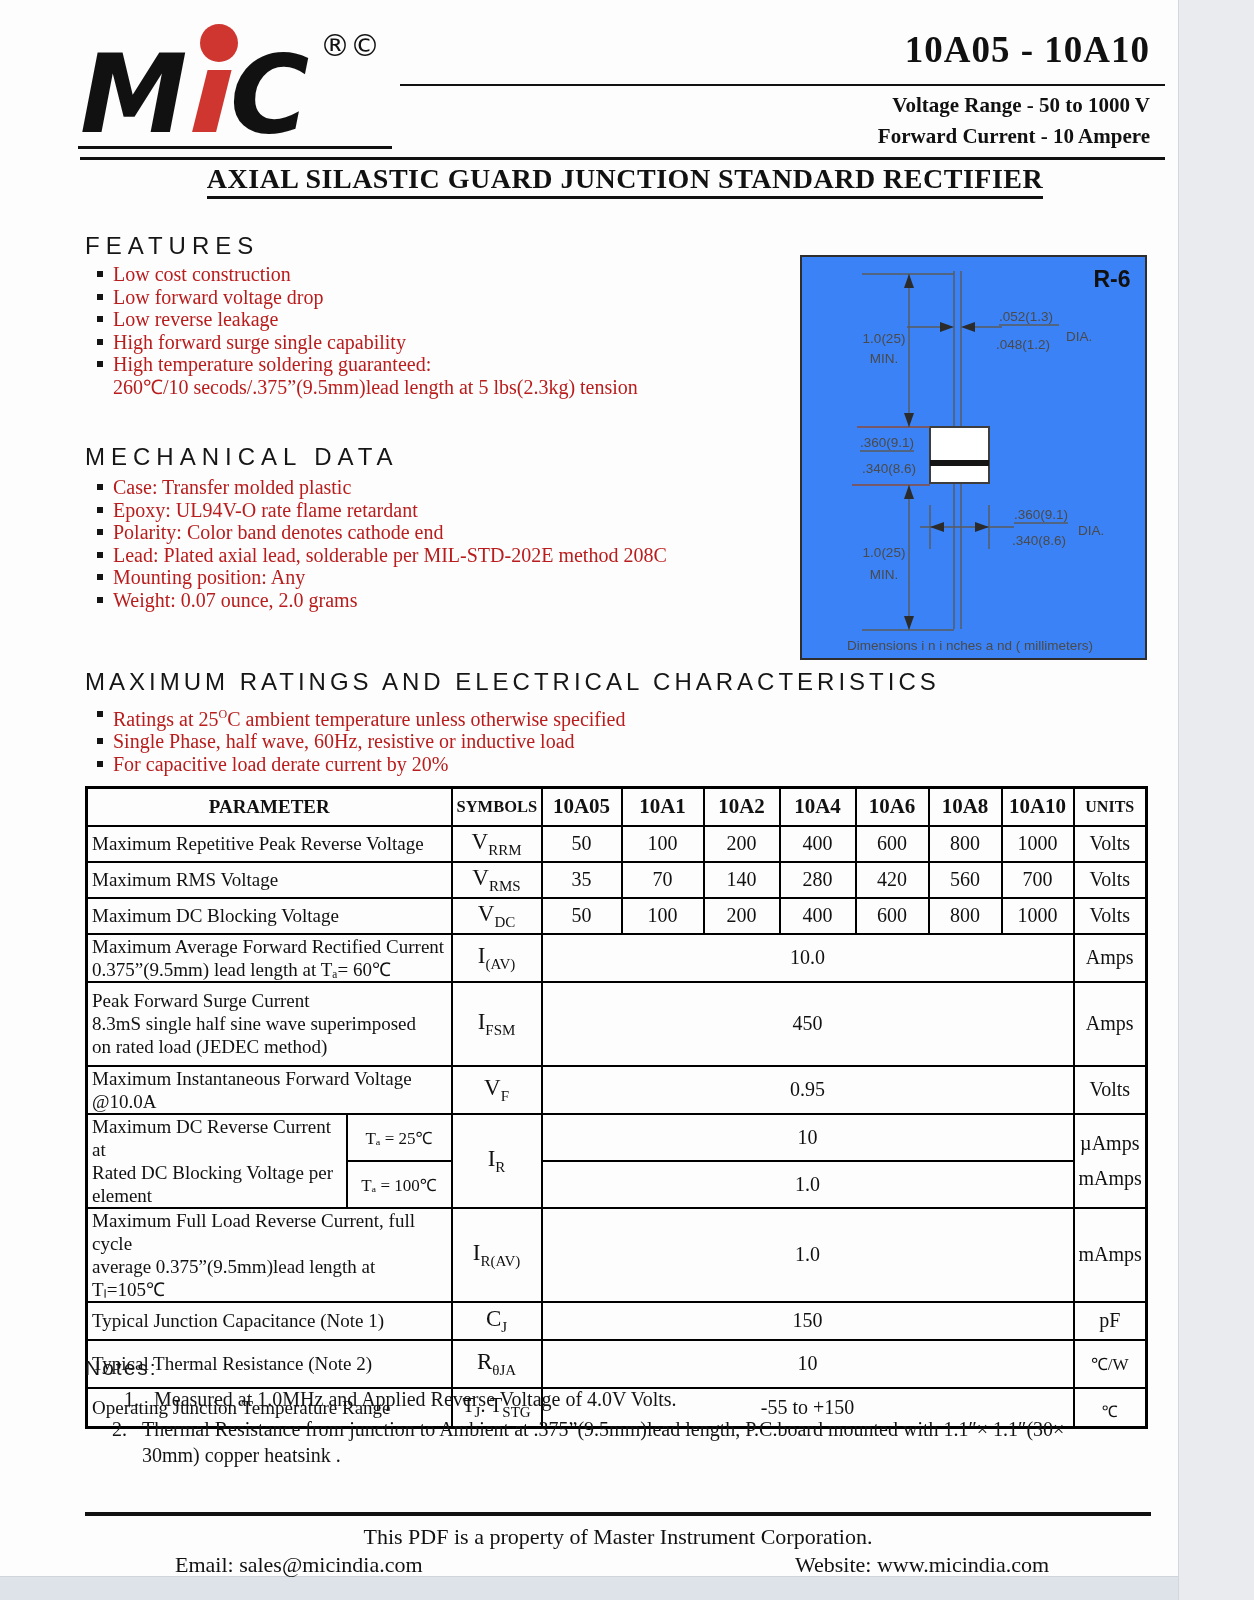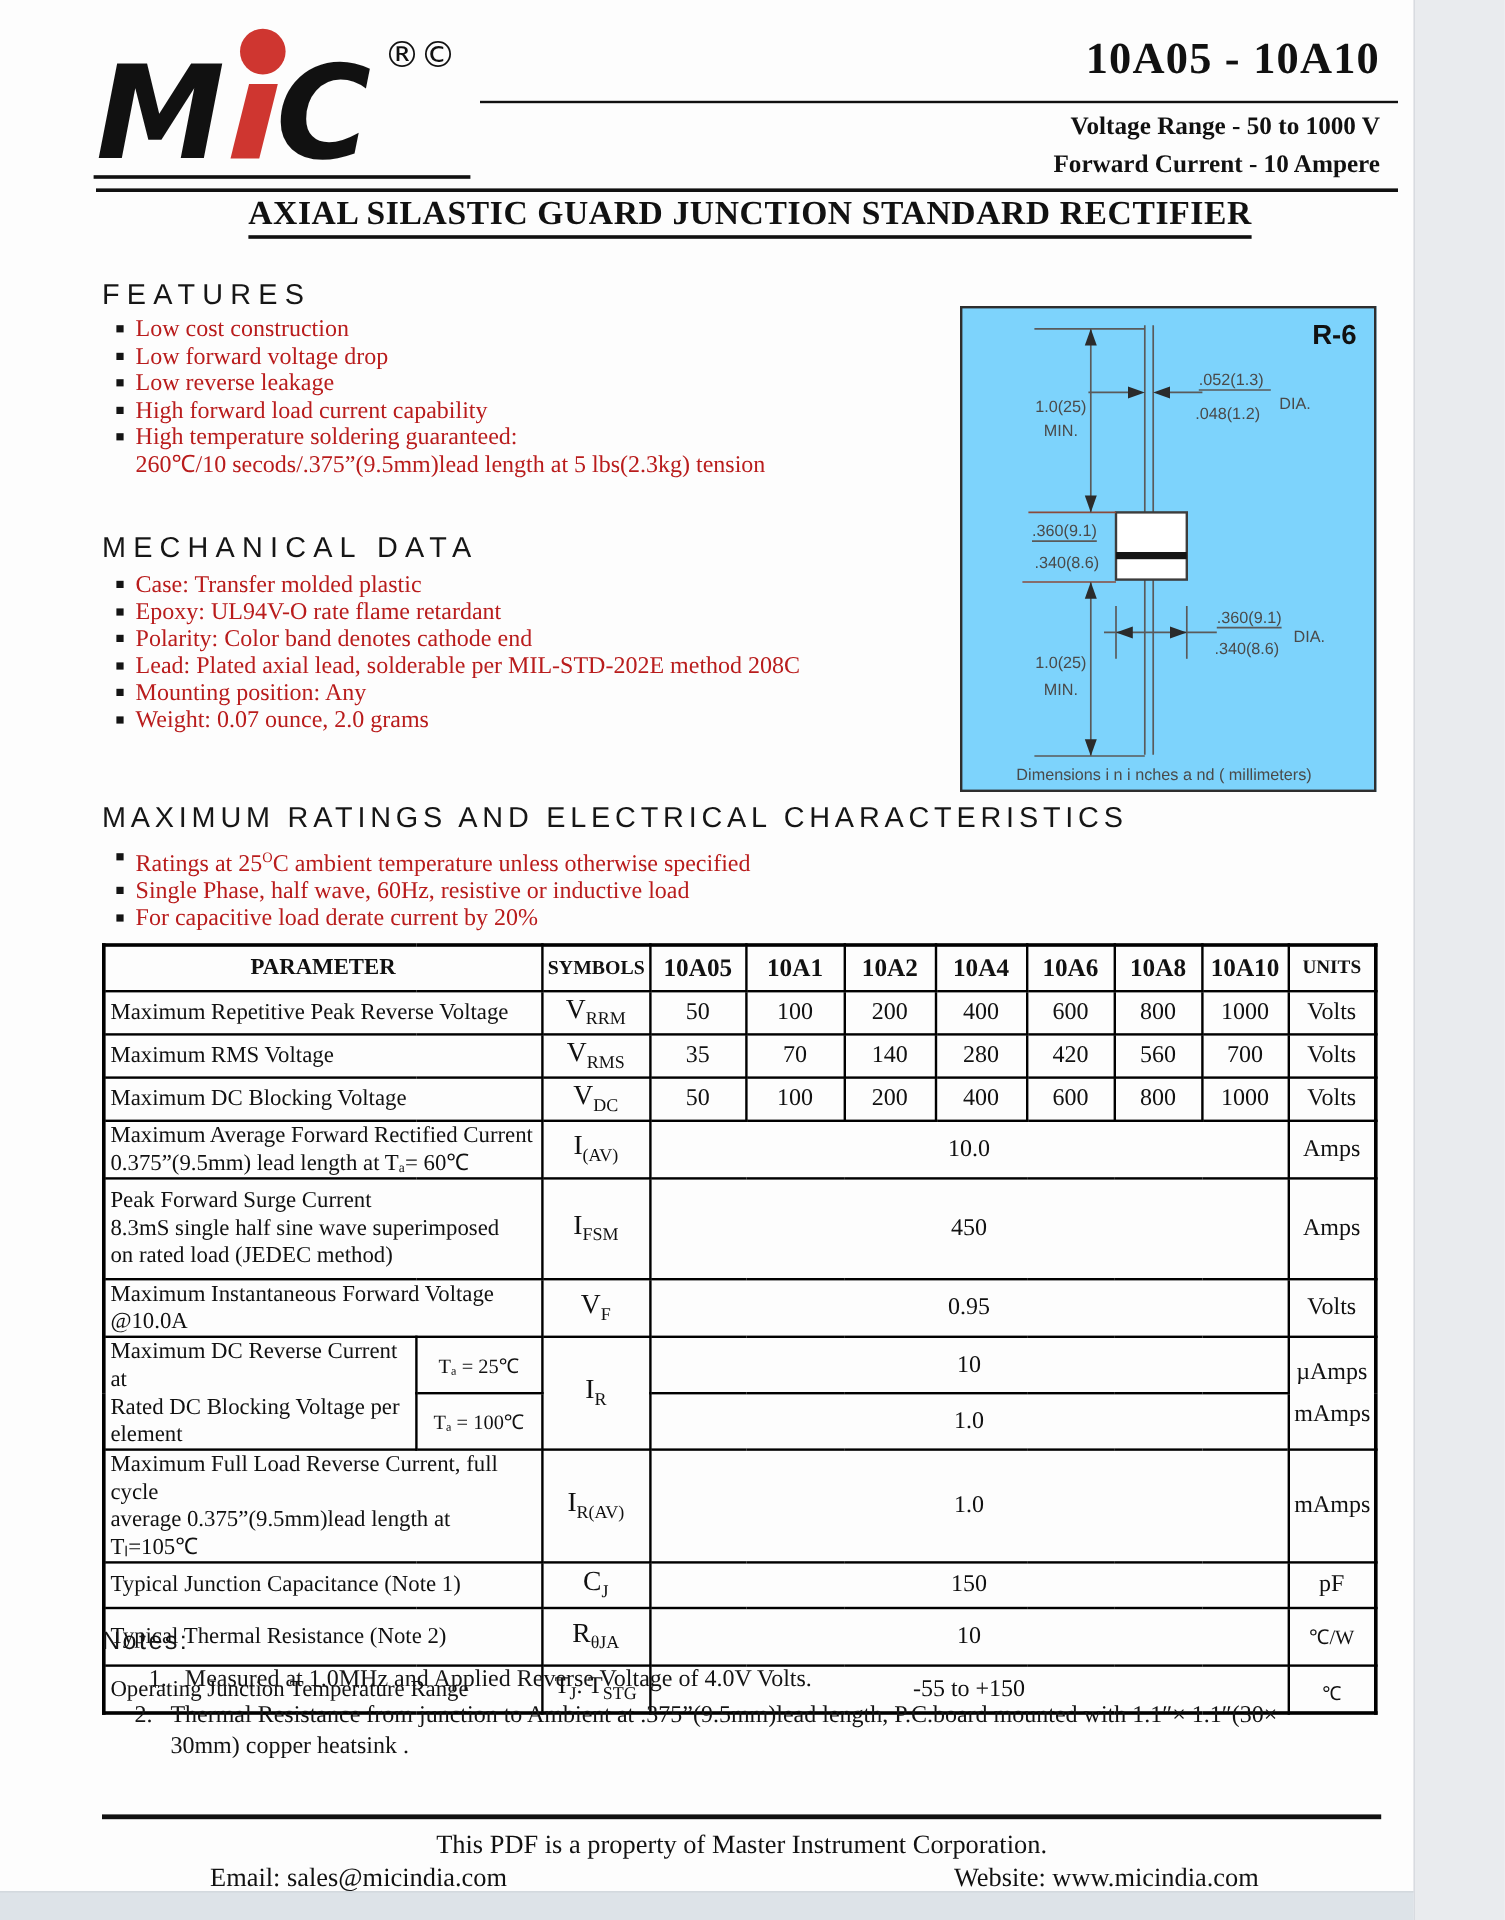--- a/index.html
+++ b/index.html
@@ -25,21 +25,21 @@
   .sec-head{position:absolute;font-family:"Liberation Sans",sans-serif;font-weight:500;
             font-size:24px;letter-spacing:6px;color:#161616;}
   
   .blist{position:absolute;}
   .bitem{display:flex;align-items:flex-start;line-height:22.6px;font-size:20px;color:#b91c1c;}
   .bitem .sq{flex:0 0 auto;width:6px;height:6px;background:#141414;margin:8px 10px 0 0;}
   .bitem.nob .sq{visibility:hidden;}
   sup.supO{font-size:12px;}
 
   
-  .diagram{position:absolute;left:800px;top:255px;width:343px;height:401px;border:2px solid #2e2e2e;background:#7dd3fc;}
+  .diagram{position:absolute;left:800px;top:255px;width:343px;height:401px;border:2px solid #2e2e2e;background:#3b82f6;}
   .diagram svg{display:block;}
   .dtxt{font-family:"Liberation Sans",sans-serif;font-size:13.5px;fill:#4a4a4a;}
   .dtxt-big{font-family:"Liberation Sans",sans-serif;font-size:23px;font-weight:bold;fill:#111;}
   .dline{stroke:#5a5a5a;stroke-width:1.4;}
   .dline-red{stroke:#8a4b3c;stroke-width:1.4;}
   .darrow{fill:#2b2b2b;}
 
   
   table.ratings{position:absolute;left:85px;top:786px;border-collapse:collapse;table-layout:fixed;
                 width:1060px;border:3px solid #000;}
@@ -107,21 +107,21 @@
     <div class="bitem">
         <span class="sq"></span>
         <span>Low forward voltage drop</span>
       </div>
     <div class="bitem">
         <span class="sq"></span>
         <span>Low reverse leakage</span>
       </div>
     <div class="bitem">
         <span class="sq"></span>
-        <span>High forward load current capability</span>
+        <span>High forward surge single capability</span>
       </div>
     <div class="bitem">
         <span class="sq"></span>
         <span>High temperature soldering guaranteed:</span>
       </div>
     <div class="bitem nob">
         <span class="sq"></span>
         <span>260℃/10 secods/.375”(9.5mm)lead length at 5 lbs(2.3kg) tension</span>
       </div>
   </div>

